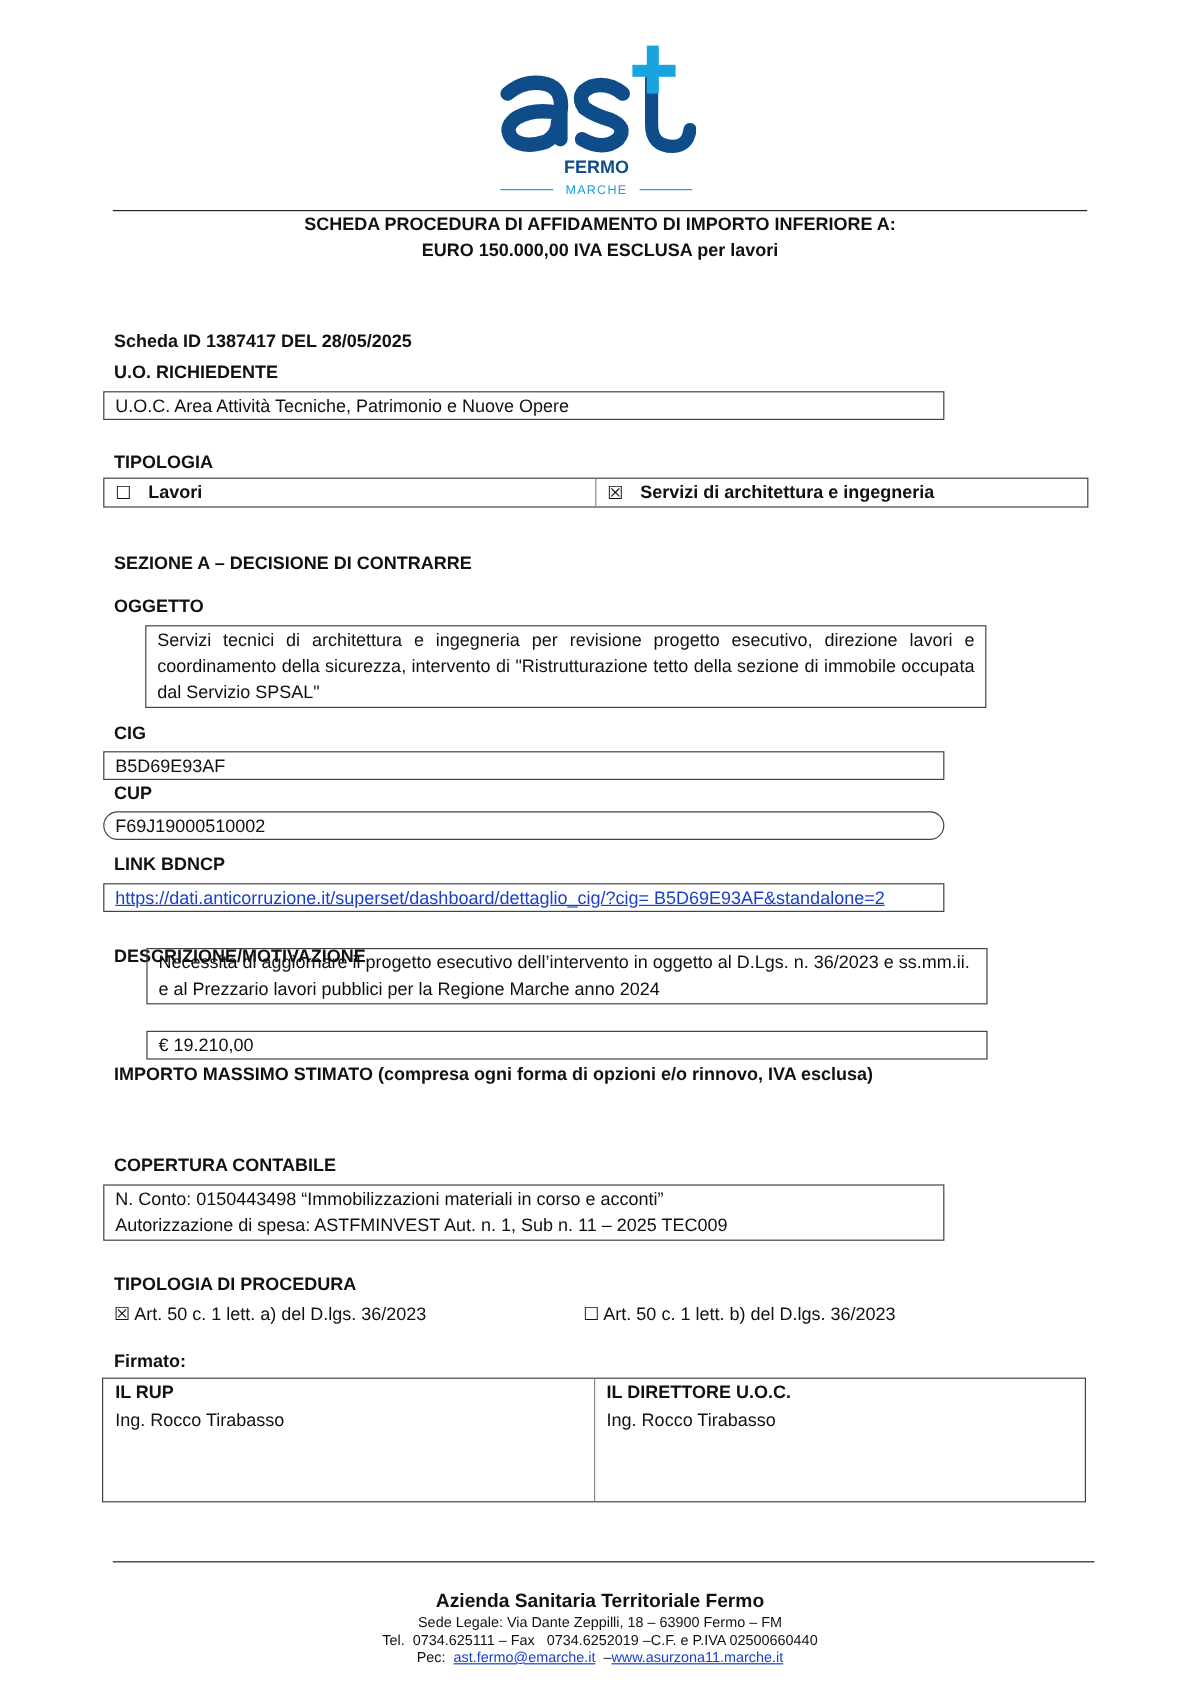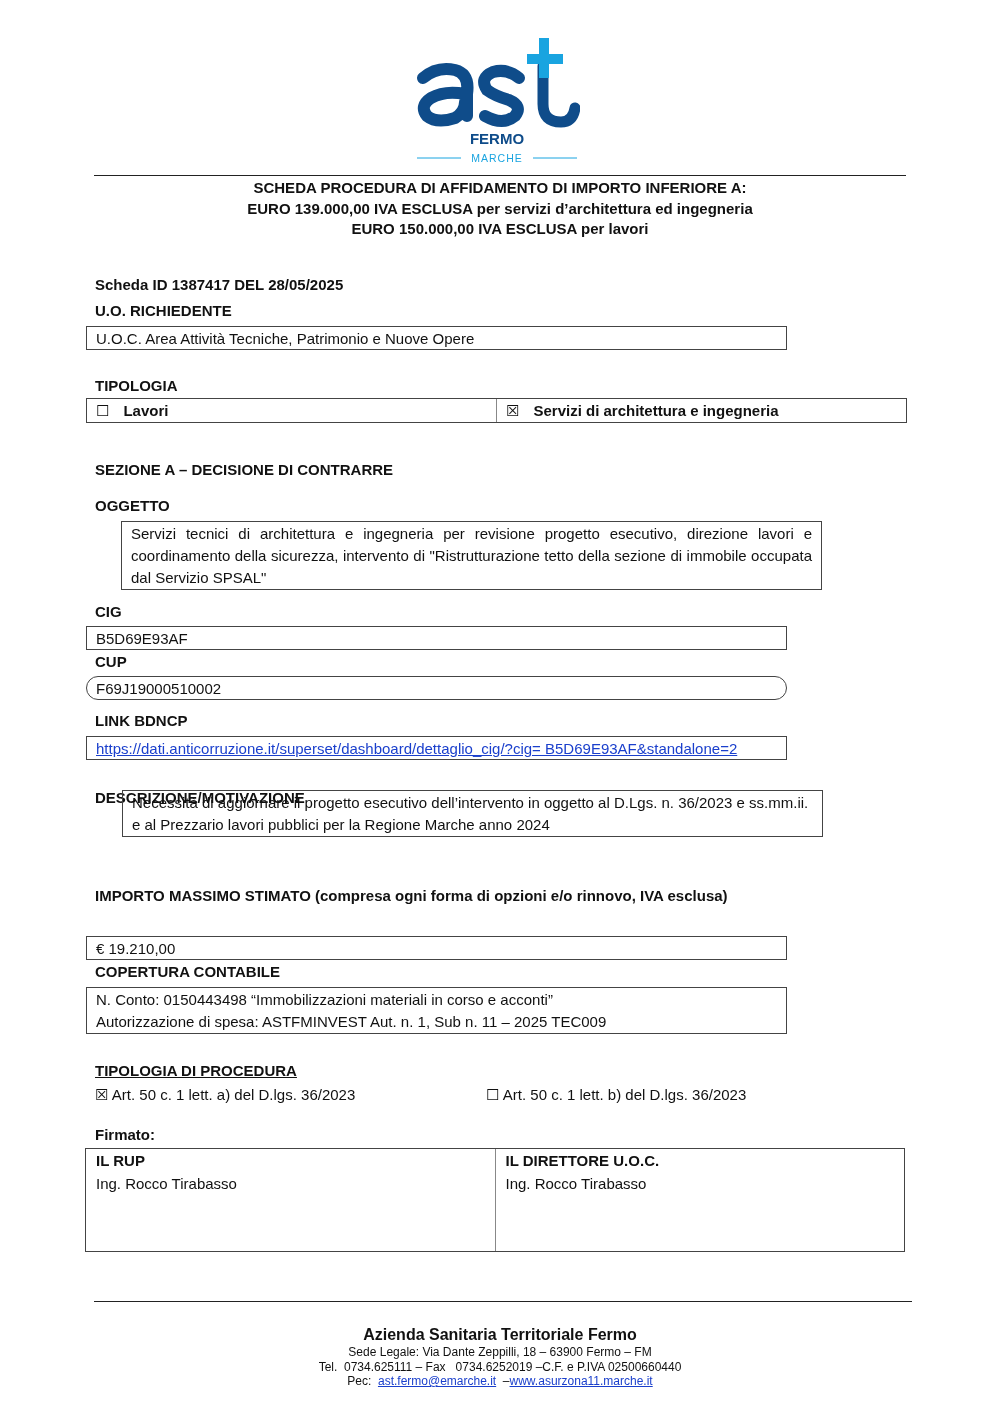--- a/index.html
+++ b/index.html
@@ -43,21 +43,20 @@
     <line x1="2" y1="122" x2="46" y2="122" stroke="#19a4e0" stroke-width="1"></line>
     <text x="82" y="126" text-anchor="middle" font-family="'Liberation Sans', sans-serif" font-size="10.5" letter-spacing="1" fill="#19a4e0">MARCHE</text>
     <line x1="118" y1="122" x2="162" y2="122" stroke="#19a4e0" stroke-width="1"></line>
   </svg>
 </div>
 
 <div class="hr" style="left:94px; width:812px; top:175px;"></div>
 
 <div class="abs title">
   <div>SCHEDA PROCEDURA DI AFFIDAMENTO DI IMPORTO INFERIORE A:</div>
-  <div>EURO 139.000,00 IVA ESCLUSA per servizi d’architettura ed ingegneria</div>
   <div>EURO 150.000,00 IVA ESCLUSA per lavori</div>
 </div>
 
 <div class="lbl" style="top:276px;">Scheda ID 1387417 DEL 28/05/2025</div>
 <div class="lbl" style="top:302px;">U.O. RICHIEDENTE</div>
 <div class="box" style="top:326px; height:24px;">U.O.C. Area Attività Tecniche, Patrimonio e Nuove Opere</div>
 
 <div class="lbl" style="top:377px;">TIPOLOGIA</div>
 <div class="tipo">
   <div class="cell">
@@ -81,29 +80,29 @@
 
 <div class="lbl" style="top:712px;">LINK BDNCP</div>
 <div class="box" style="top:736px; height:24px;">
   <a>https://dati.anticorruzione.it/superset/dashboard/dettaglio_cig/?cig= B5D69E93AF&amp;standalone=2</a>
 </div>
 
 <div class="lbl" style="top:789px;">DESCRIZIONE/MOTIVAZIONE</div>
 <div class="box" style="top:790px; height:47px;margin-left:36px;">Necessità di aggiornare il progetto esecutivo dell’intervento in oggetto al D.Lgs. n. 36/2023 e ss.mm.ii. e al Prezzario lavori pubblici per la Regione Marche anno 2024</div>
 
 <div class="lbl" style="top:887px;">IMPORTO MASSIMO STIMATO (compresa ogni forma di opzioni e/o rinnovo, IVA esclusa)</div>
-<div class="box" style="top:936px; height:24px;">€ 19.210,00</div>
+<div class="box" style="top:859px; height:24px;margin-left:36px;">€ 19.210,00</div>
 
 <div class="lbl" style="top:963px;">COPERTURA CONTABILE</div>
 <div class="box" style="top:987px; height:47px;">
   <div>N. Conto: 0150443498 “Immobilizzazioni materiali in corso e acconti”</div>
   <div>Autorizzazione di spesa: ASTFMINVEST Aut. n. 1, Sub n. 11 – 2025 TEC009</div>
 </div>
 
-<div class="lbl" style="top:1062px;text-decoration:underline;">TIPOLOGIA DI PROCEDURA</div>
+<div class="lbl" style="top:1062px;">TIPOLOGIA DI PROCEDURA</div>
 <div class="proc" style="left:95px;">
   <span>☒</span>
   <span>Art. 50 c. 1 lett. a) del D.lgs. 36/2023</span>
 </div>
 <div class="proc" style="left:486px;">
   <span>☐</span>
   <span>Art. 50 c. 1 lett. b) del D.lgs. 36/2023</span>
 </div>
 
 <div class="lbl" style="top:1126px;">Firmato:</div>

